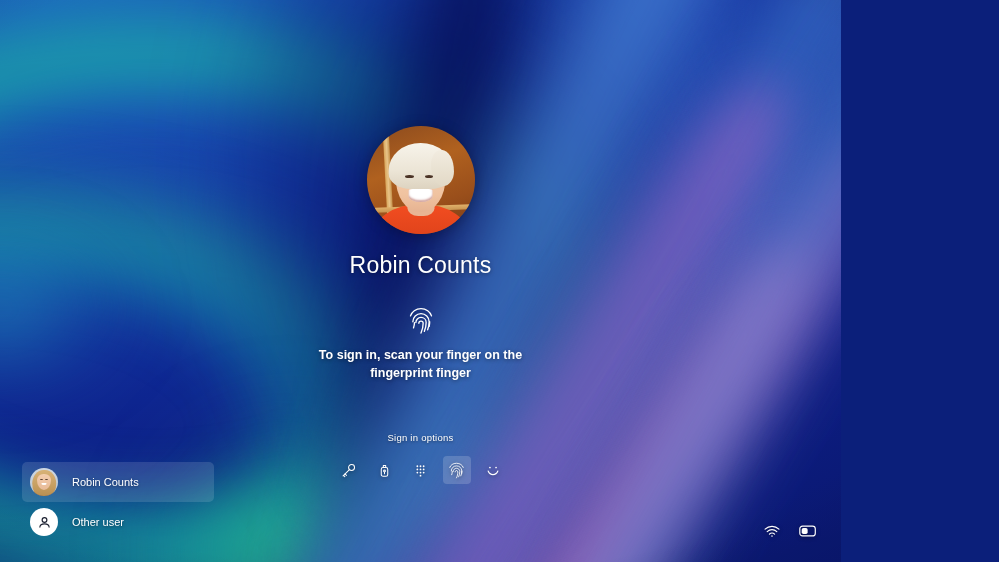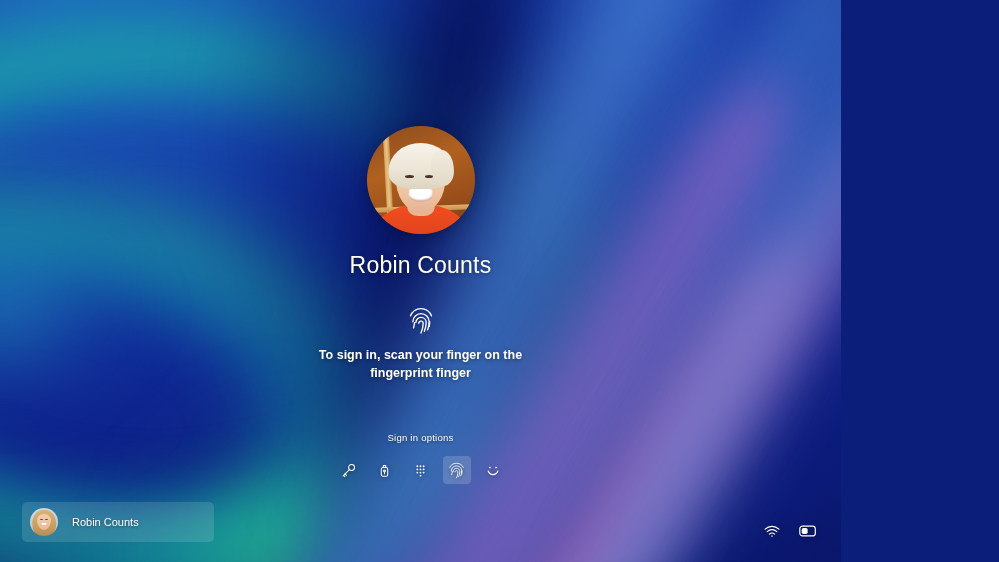--- a/index.html
+++ b/index.html
@@ -560,20 +560,29 @@
         <div class="list-shoulders"></div>
         <div class="list-hair"></div>
         <div class="list-face"></div>
         <div class="list-eye l"></div>
         <div class="list-eye r"></div>
         <div class="list-smile"></div>
       </div>
       <div class="user-label">Robin Counts</div>
     </div>
 
+    <div class="user-row">
+      <div class="other-user-avatar">
+        <svg width="17" height="17" viewBox="0 0 20 20" fill="none" stroke="#1b2030" stroke-width="1.35" stroke-linecap="round" stroke-linejoin="round">
+          <circle cx="10" cy="7.0" r="2.8"></circle>
+          <path d="M4.6 15.4c0-2.3 2.4-3.8 5.4-3.8s5.4 1.5 5.4 3.8"></path>
+        </svg>
+      </div>
+      <div class="user-label">Other user</div>
+    </div>
 
   </div>
 
   <div id="system-tray">
 
     <div class="tray-btn">
       <svg width="16" height="13" viewBox="0 0 18 14" fill="none" stroke="#ffffff" stroke-width="1.35" stroke-linecap="round">
         <path d="M1.2 4.3C3.3 2.4 6.0 1.3 9.0 1.3s5.7 1.1 7.8 3.0"></path>
         <path d="M3.6 7.1C5.1 5.8 6.9 5.0 9.0 5.0s3.9.8 5.4 2.1"></path>
         <path d="M6.1 9.9c.8-.8 1.8-1.2 2.9-1.2s2.1.4 2.9 1.2"></path>

